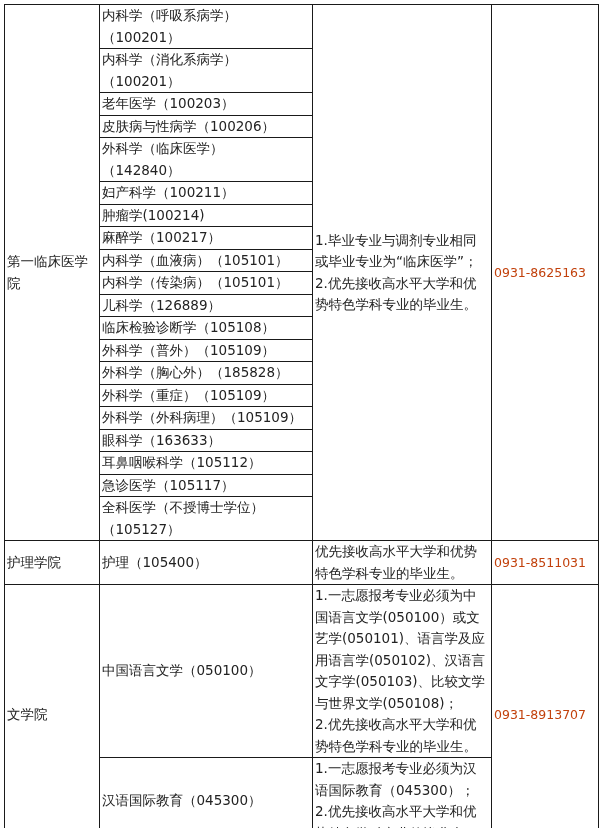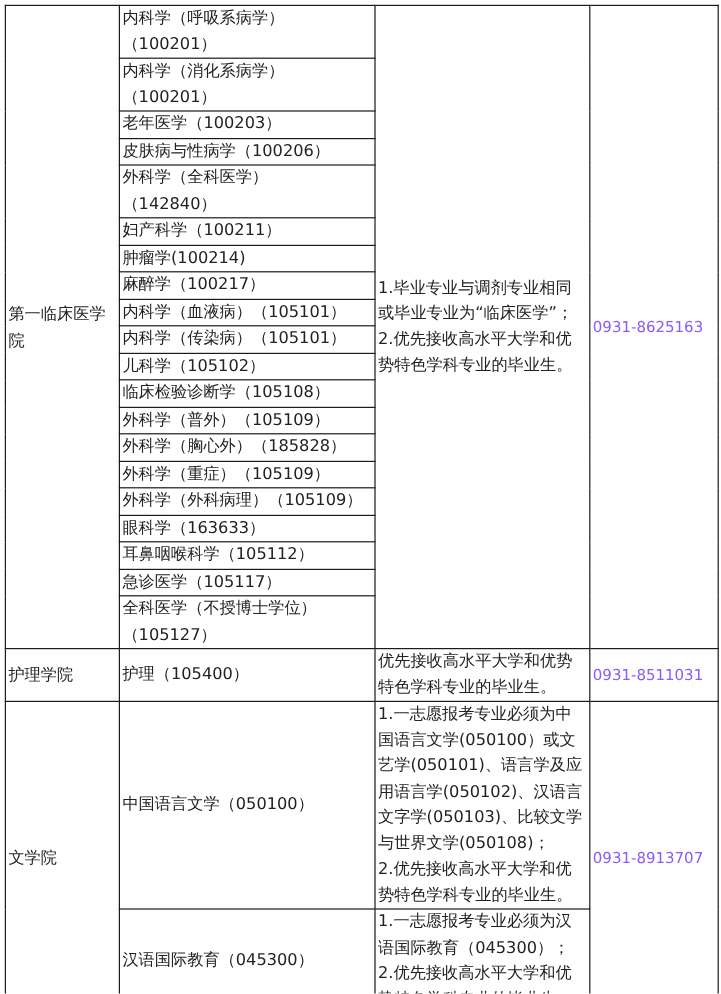--- a/index.html
+++ b/index.html
@@ -5,21 +5,21 @@
   html, body { margin: 0; padding: 0; background: #ffffff; }
   body { width: 601px; height: 828px; overflow: hidden; position: relative;
          font-family: "DejaVu Sans", "Liberation Sans", sans-serif; color: #222; }
   table.grid { position: absolute; left: 4px; top: 4px; border-collapse: collapse;
                table-layout: fixed; width: 594px; font-size: 13.5px; }
   table.grid td { border: 1.5px solid #1a1a1a; padding: 0 2px; vertical-align: middle;
                   line-height: 21.5px; word-break: break-all; }
   td.col-dept { width: 91px; font-family: Liberation Serif, serif; }
   td.col-major { width: 209px; }
   td.col-req { width: 175px; margin-top: 37px; }
-  td.col-phone { width: 103px; font-size: 12.5px; color: #8b5cf6; }
+  td.col-phone { width: 103px; font-size: 12.5px; color: #c2410c; }
   .top-edge { position: absolute; left: 0; top: 0; width: 601px; height: 4px; background: #fff; }
   .line { display: block; }
 </style>
 </head>
 <body>
 
 <div class="top-edge"></div>
 
 <table class="grid">
   <colgroup>
@@ -49,41 +49,41 @@
       </td>
     </tr>
     <tr style="height:22px">
         <td class="col-major">老年医学（100203）</td>
       </tr>
     <tr style="height:22px">
         <td class="col-major">皮肤病与性病学（100206）</td>
       </tr>
     <tr style="height:43px">
       <td class="col-major">
-        <span class="line">外科学（全科医学）</span>
+        <span class="line">外科学（临床医学）</span>
         <span class="line">（142840）</span>
       </td>
     </tr>
     <tr style="height:22px">
         <td class="col-major">妇产科学（100211）</td>
       </tr>
     <tr style="height:22px">
         <td class="col-major">肿瘤学(100214)</td>
       </tr>
     <tr style="height:22px">
         <td class="col-major">麻醉学（100217）</td>
       </tr>
     <tr style="height:22px">
         <td class="col-major">内科学（血液病）（105101）</td>
       </tr>
     <tr style="height:22px">
         <td class="col-major">内科学（传染病）（105101）</td>
       </tr>
     <tr style="height:22px">
-        <td class="col-major">儿科学（105102）</td>
+        <td class="col-major">儿科学（126889）</td>
       </tr>
     <tr style="height:22px">
         <td class="col-major">临床检验诊断学（105108）</td>
       </tr>
     <tr style="height:22px">
         <td class="col-major">外科学（普外）（105109）</td>
       </tr>
     <tr style="height:22px">
         <td class="col-major">外科学（胸心外）（185828）</td>
       </tr>

